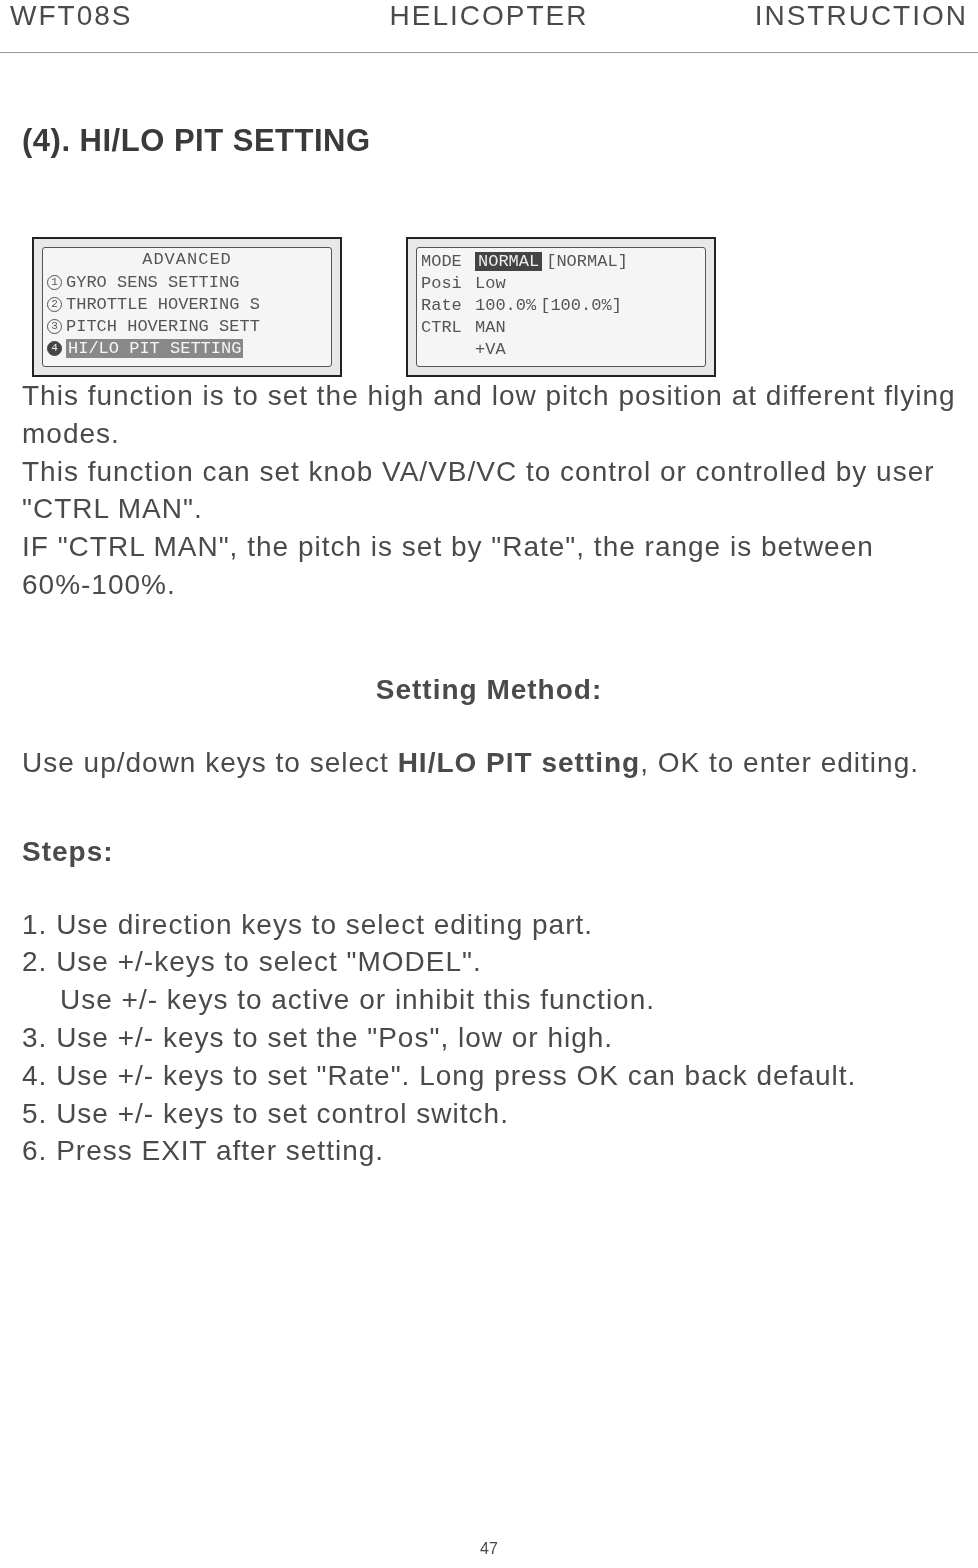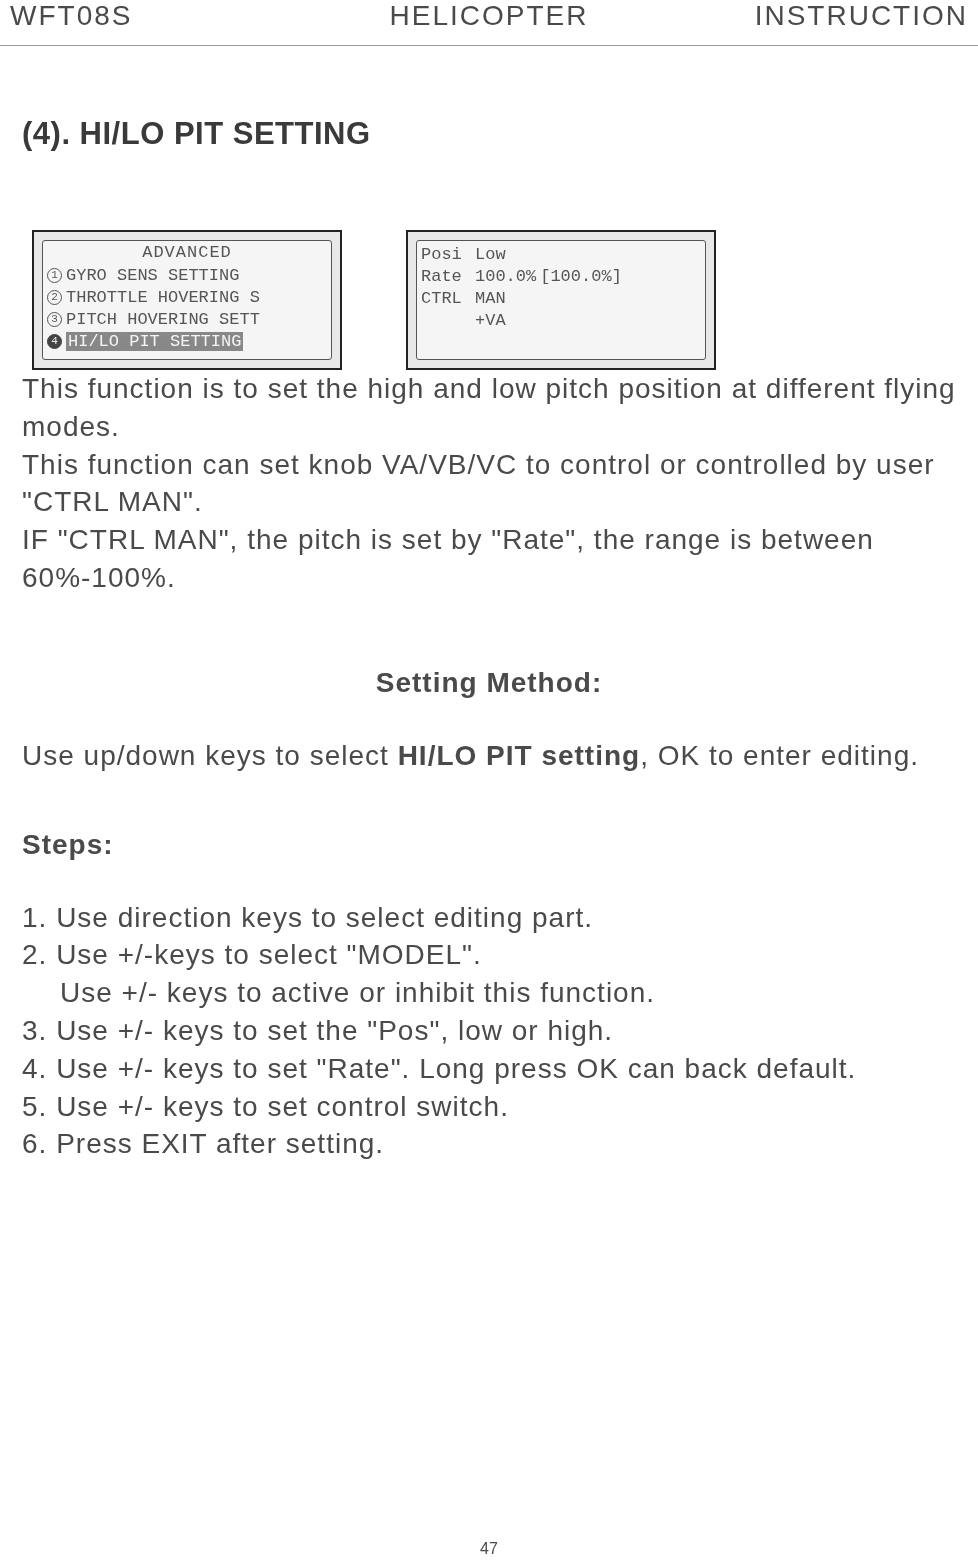--- a/index.html
+++ b/index.html
@@ -11,21 +11,21 @@
       width: 978px;
       height: 1568px;
       background: white;
       font-family: Arial, Helvetica, sans-serif;
       color: #4a4a4a;
       position: relative;
     }
     .header {
       display: flex;
       justify-content: space-between;
-      padding: 0 10px 13px 10px;
+      padding: 0 10px 20px 10px;
       border-bottom: 1px solid #999;
       font-size: 28px;
       letter-spacing: 2px;
     }
     .header-left {
       flex: 1;
       text-align: left;
     }
     .header-center {
       flex: 1;
@@ -187,20 +187,25 @@
         <div class="lcd-row">
           <span class="lcd-num-circle lcd-num-filled">4</span>
           <span class="lcd-highlight">HI/LO PIT SETTING</span>
         </div>
       </div>
     </div>
 
     <div class="screen">
       <div class="screen-inner">
         <div class="lcd-row">
+          <span class="lcd-label">MODE</span>
+          <span class="lcd-inverted">NORMAL</span>
+            <span>[NORMAL]</span>
+        </div>
+        <div class="lcd-row">
           <span class="lcd-label">Posi</span>
           <span>Low</span>
         </div>
         <div class="lcd-row">
           <span class="lcd-label">Rate</span>
           <span>100.0%</span>
             <span>[100.0%]</span>
         </div>
         <div class="lcd-row">
           <span class="lcd-label">CTRL</span>

